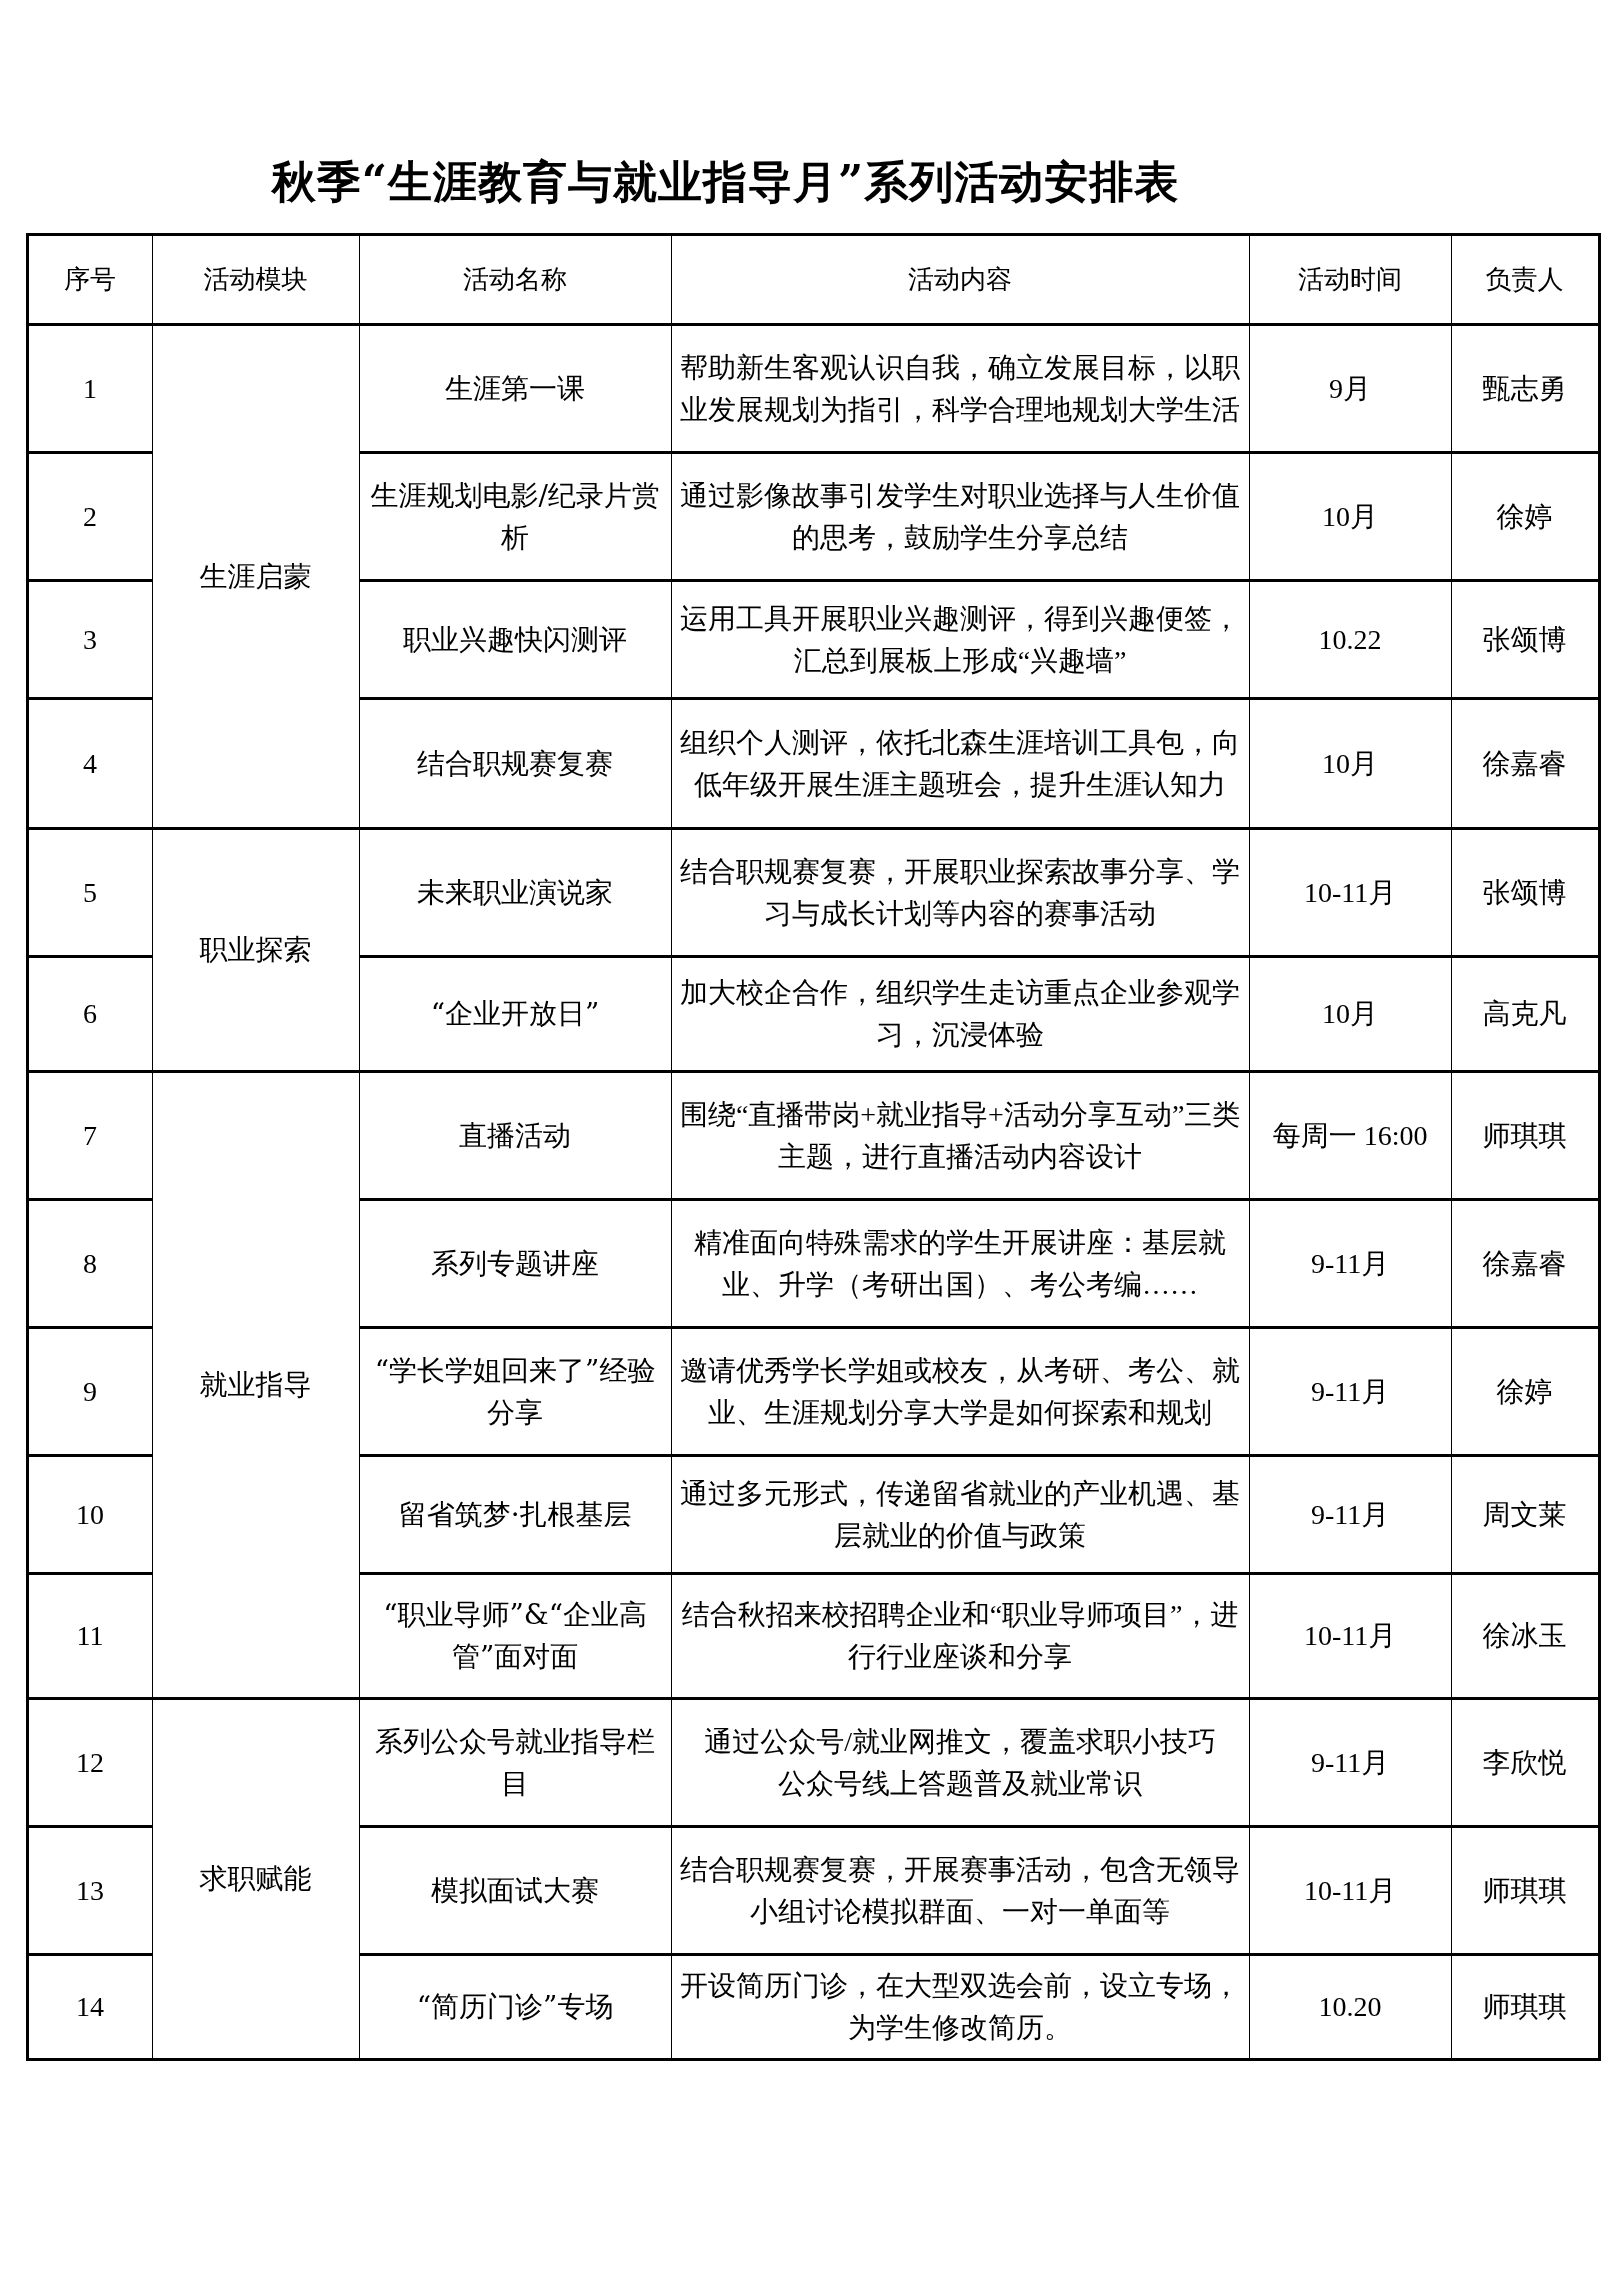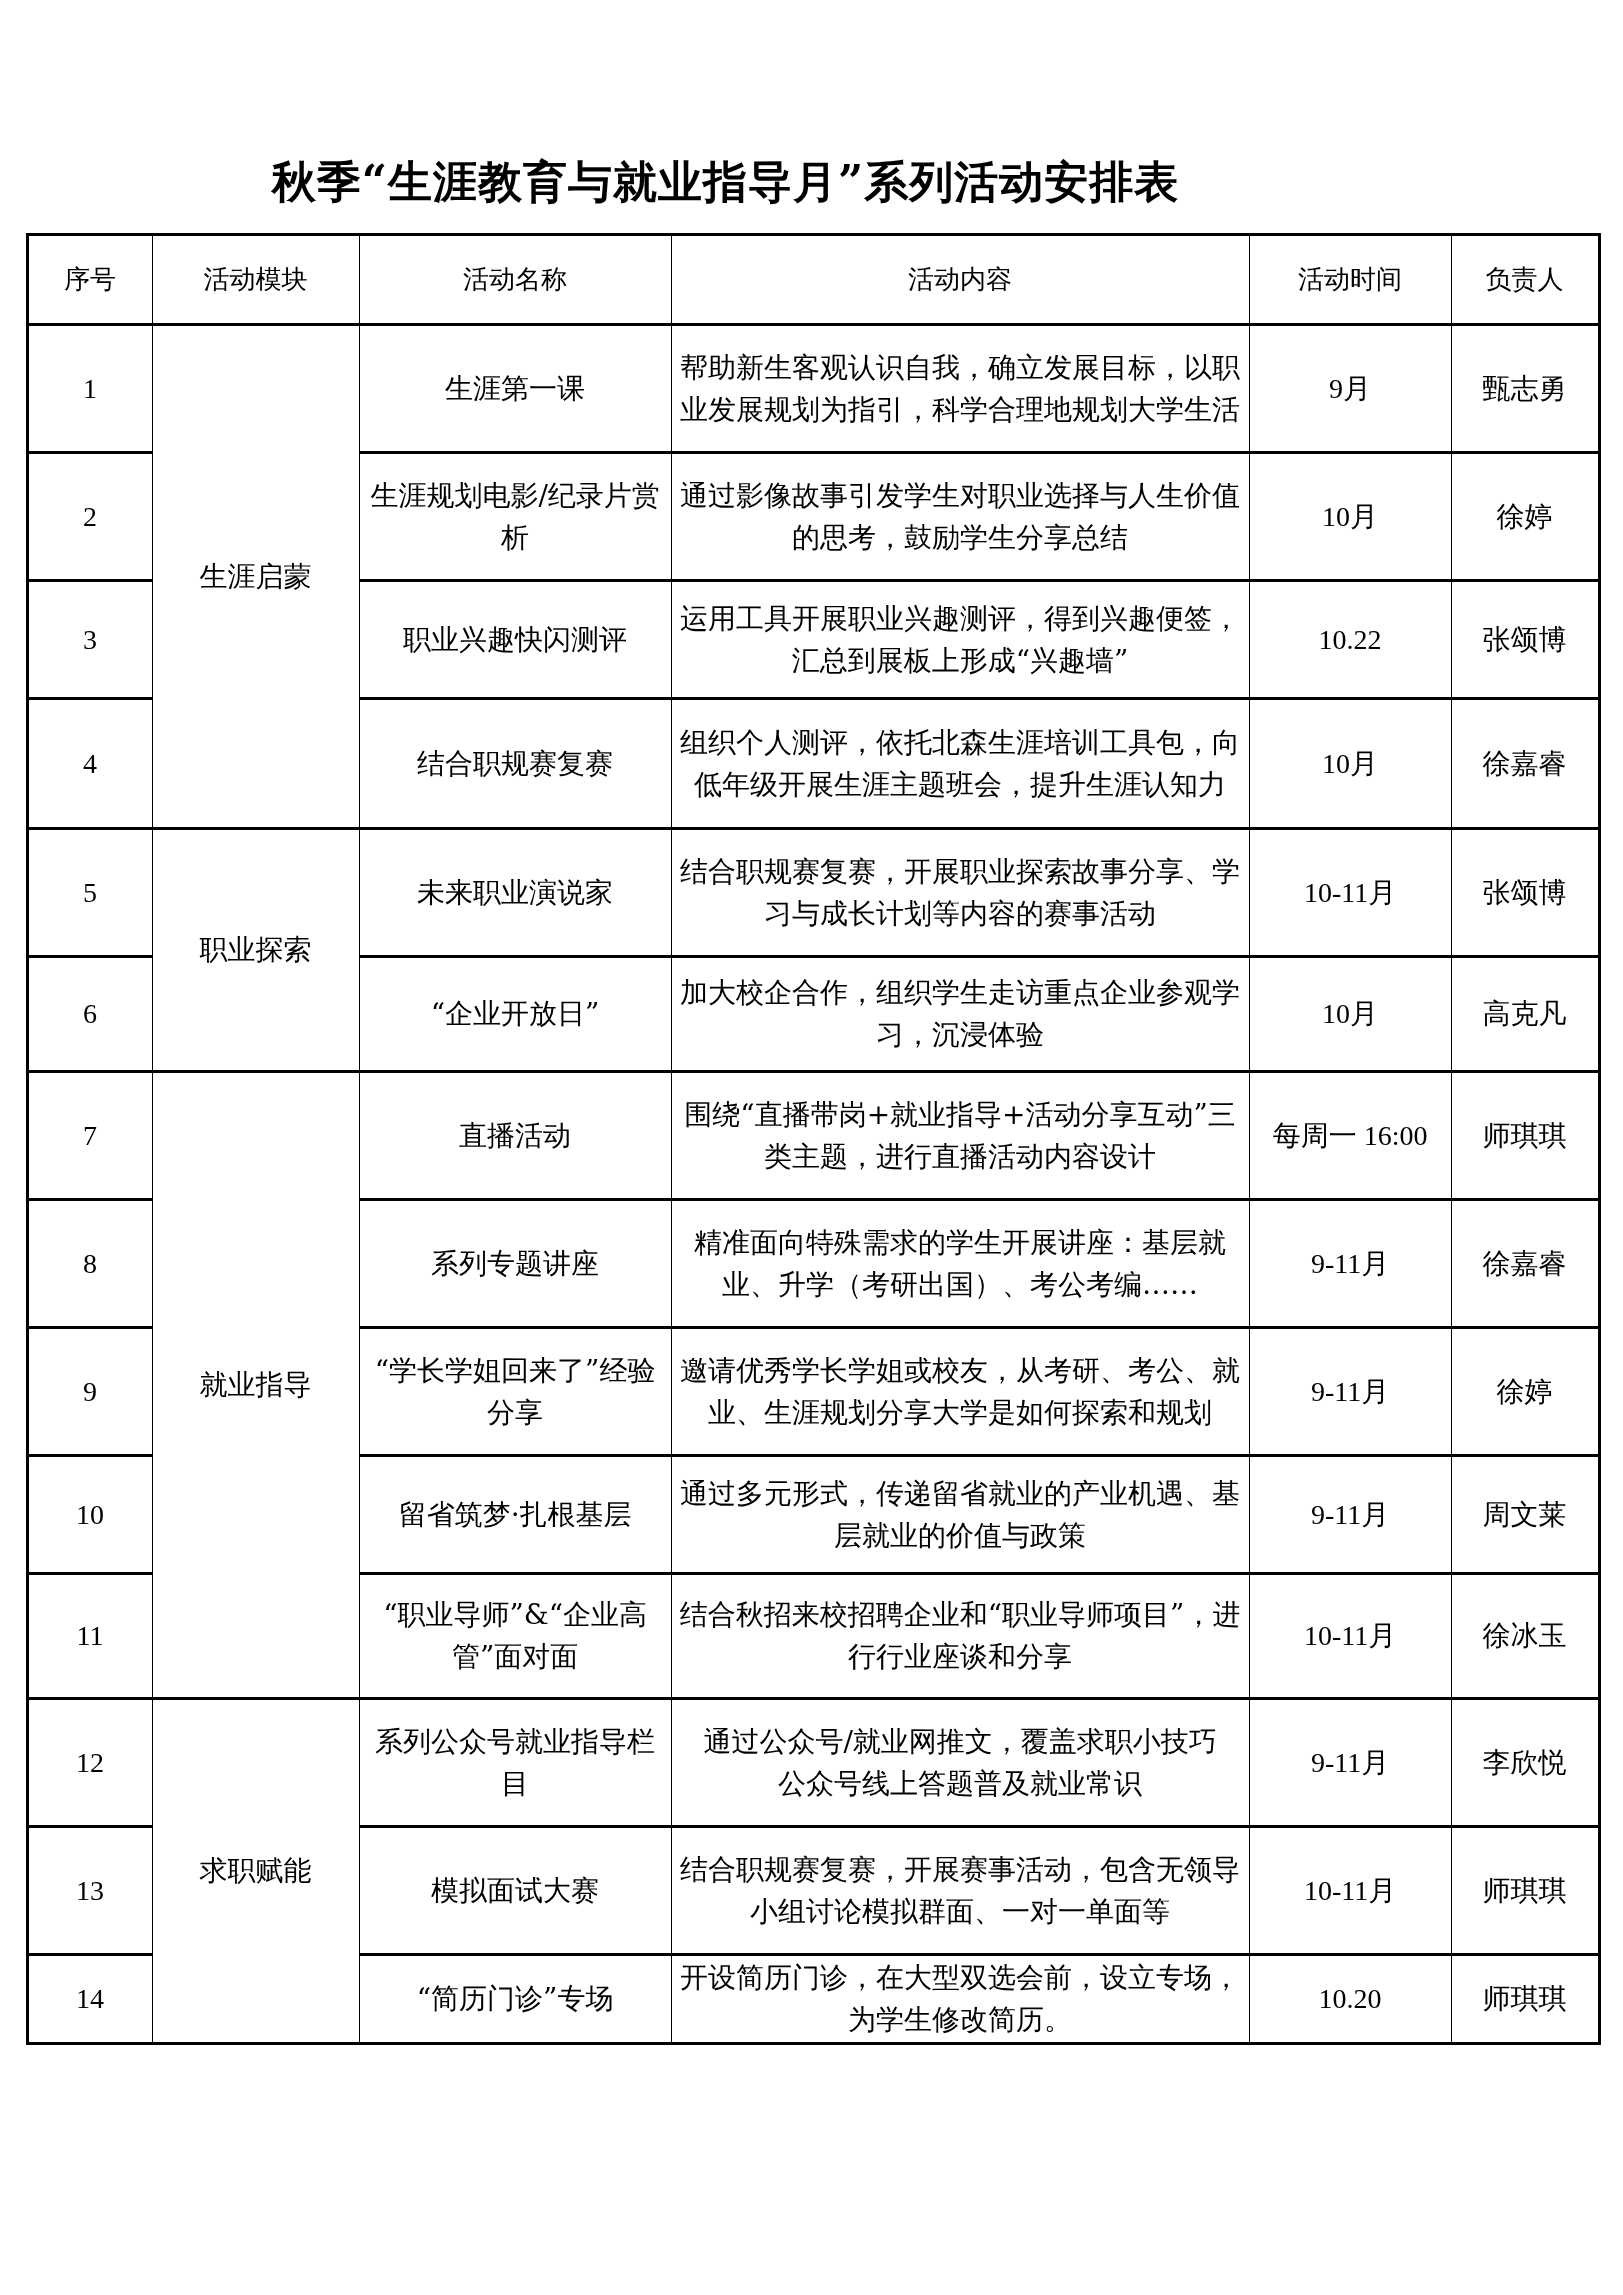--- a/index.html
+++ b/index.html
@@ -11,21 +11,21 @@
   table.sched {
     position: absolute; top: 233px; left: 25.6px; width: 1572px;
     border-collapse: collapse; table-layout: fixed;
   }
   table.sched th, table.sched td {
     border: 1.5px solid #000; text-align: center; vertical-align: middle; padding: 0 7.2px;
   }
   table.sched tr { border-top: 3.1px solid #000; }
   table.sched th { font-size: 26px; font-weight: normal; height: 87px; font-family: "DejaVu Sans", "Liberation Sans", sans-serif; }
   table.sched td { font-size: 28px; line-height: 42px; }
-  td.content { text-align: left; padding: 0 15.3px; }
+  td.content { text-align: left; padding: 0 15.3px; font-family: Liberation Serif, serif; }
   td.num { font-family: "Liberation Serif", "DejaVu Serif", serif; font-size: 29px; }
   td.module { font-size: 29px; }
   .outer { border: 3.1px solid #000 !important; }
 </style>
 </head>
 <body>
 
 <div class="title">秋季“生涯教育与就业指导月”系列活动安排表</div>
 
 <table class="sched outer">
@@ -137,21 +137,21 @@
       <td class="num">9-11月</td>
       <td>李欣悦</td>
     </tr>
     <tr style="height:128px">
       <td class="num">13</td>
       <td>模拟面试大赛</td>
       <td class="content">结合职规赛复赛，开展赛事活动，包含无领导小组讨论模拟群面、一对一单面等</td>
       <td class="num">10-11月</td>
       <td>师琪琪</td>
     </tr>
-    <tr style="height:89px">
+    <tr style="height:105px">
       <td class="num">14</td>
       <td>“简历门诊”专场</td>
       <td class="content">开设简历门诊，在大型双选会前，设立专场，为学生修改简历。</td>
       <td class="num">10.20</td>
       <td>师琪琪</td>
     </tr>
   </tbody>
 </table>
 
 

